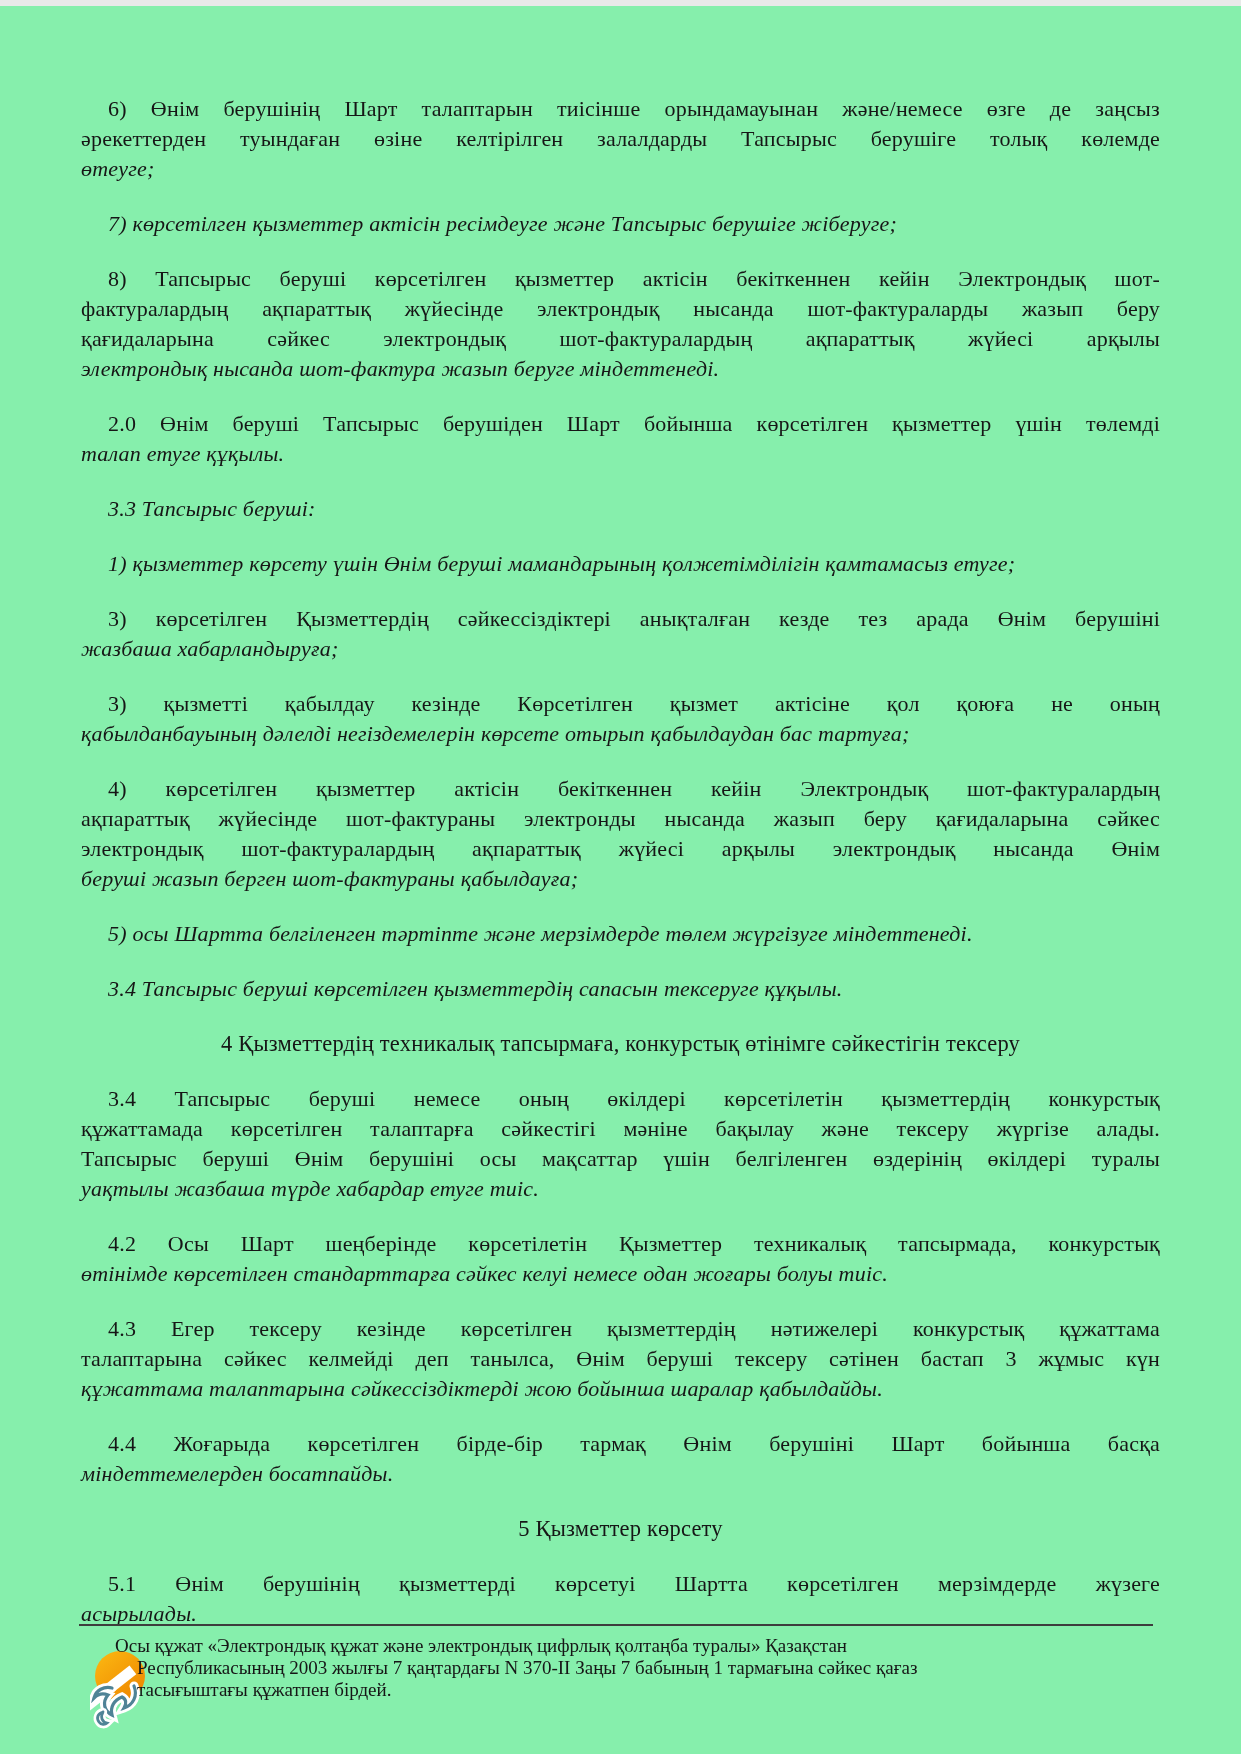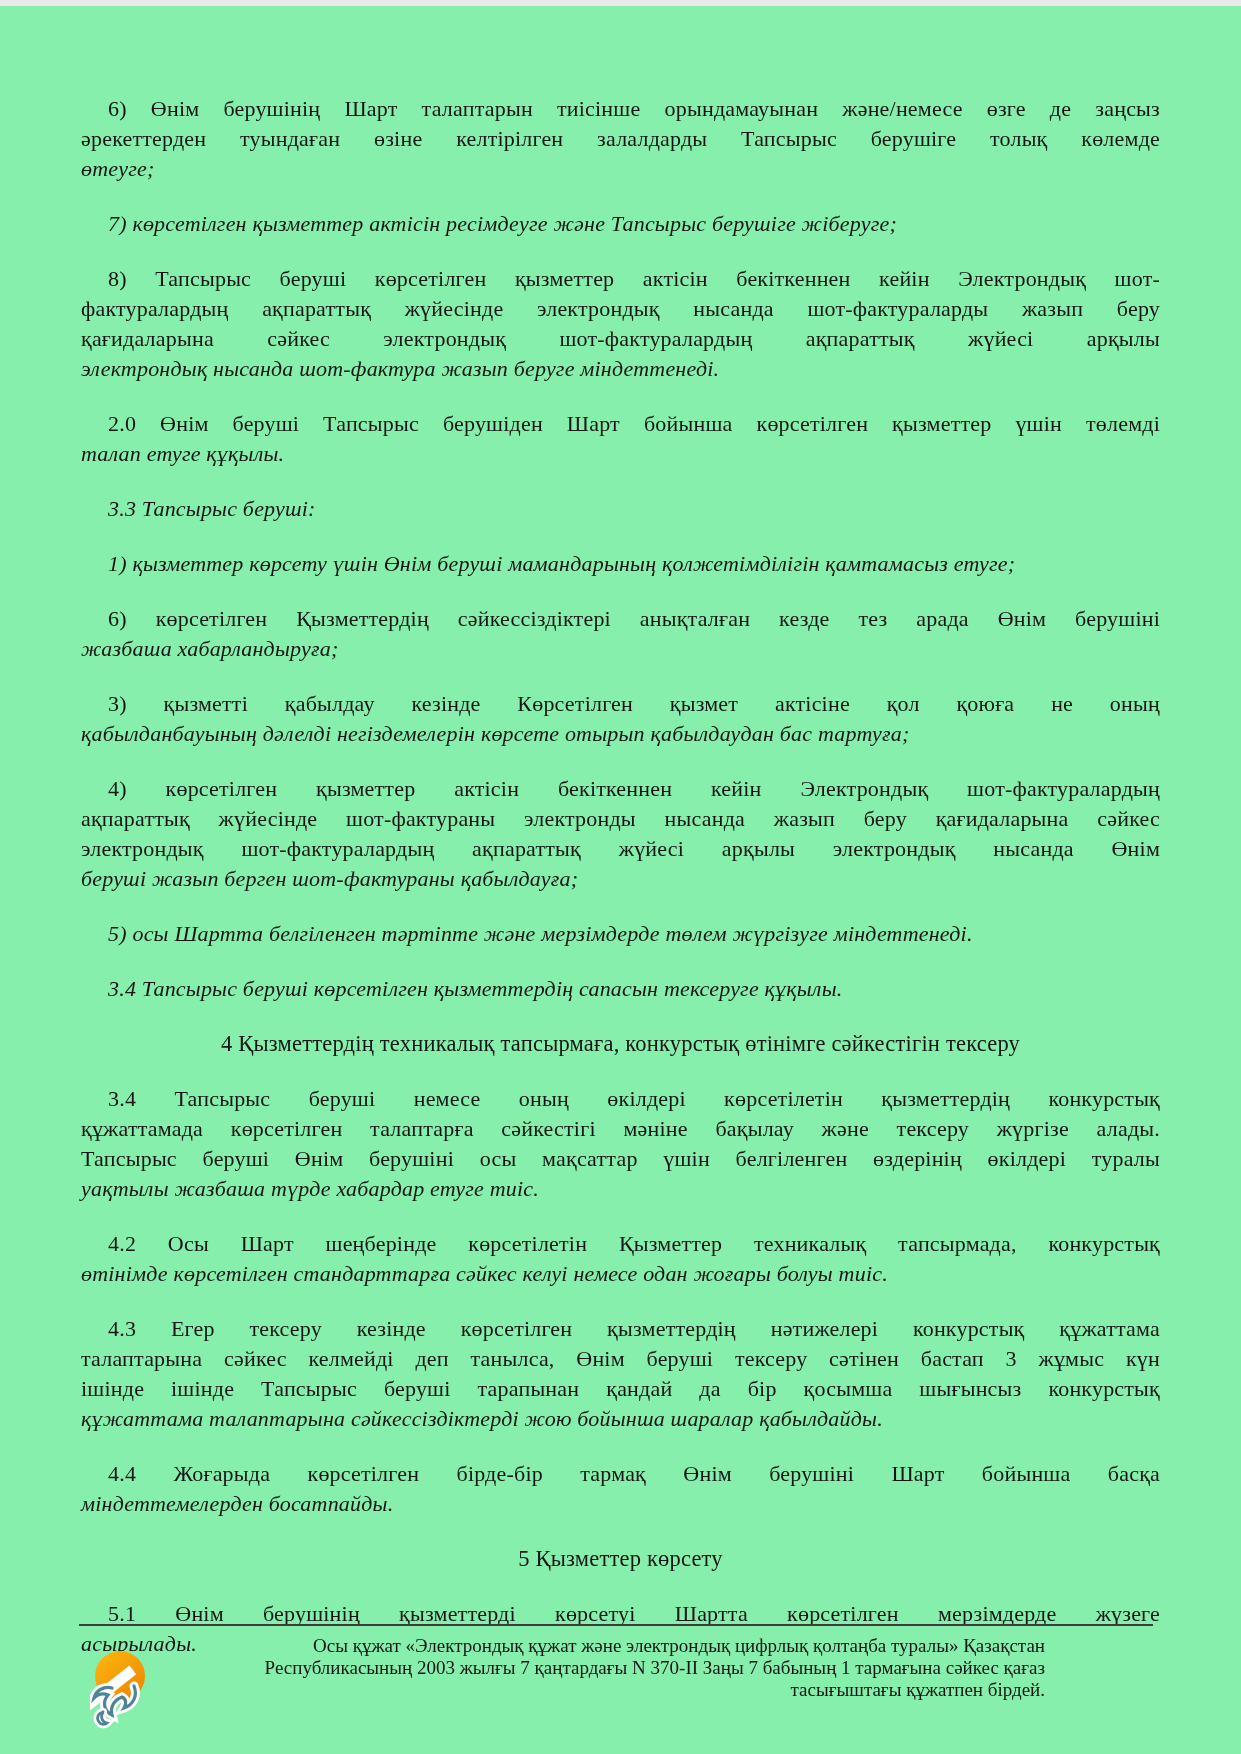--- a/index.html
+++ b/index.html
@@ -59,21 +59,20 @@
     z-index:1;
   }
   .footer-text{
     position:absolute;
     left:115px;
     top:1629px;
     width:930px;
     font-size:19px;
     line-height:22px;
     z-index:2;
-    text-align:right;
   }
   .fline{ white-space:nowrap; }
   .fline + .fline{ text-indent:22px; }
 </style>
 </head>
 <body>
 
 <div class="page">
 
   <div class="doc">
@@ -95,21 +94,21 @@
         <div class="pline first">2.0 Өнім беруші Тапсырыс берушіден Шарт бойынша көрсетілген қызметтер үшін төлемді</div>
         <div class="pline lastline">талап етуге құқылы.</div>
       </div>
       <div class="para">
         <div class="pline first lastline">3.3 Тапсырыс беруші:</div>
       </div>
       <div class="para">
         <div class="pline first lastline">1) қызметтер көрсету үшін Өнім беруші мамандарының қолжетімділігін қамтамасыз етуге;</div>
       </div>
       <div class="para">
-        <div class="pline first">6) көрсетілген Қызметтердің сәйкессіздіктері анықталған кезде тез арада Өнім берушіні</div>
+        <div class="pline first">3) көрсетілген Қызметтердің сәйкессіздіктері анықталған кезде тез арада Өнім берушіні</div>
         <div class="pline lastline">жазбаша хабарландыруға;</div>
       </div>
       <div class="para">
         <div class="pline first">3) қызметті қабылдау кезінде Көрсетілген қызмет актісіне қол қоюға не оның</div>
         <div class="pline lastline">қабылданбауының дәлелді негіздемелерін көрсете отырып қабылдаудан бас тартуға;</div>
       </div>
       <div class="para">
         <div class="pline first">4) көрсетілген қызметтер актісін бекіткеннен кейін Электрондық шот-фактуралардың</div>
         <div class="pline">ақпараттық жүйесінде шот-фактураны электронды нысанда жазып беру қағидаларына сәйкес</div>
         <div class="pline">электрондық шот-фактуралардың ақпараттық жүйесі арқылы электрондық нысанда Өнім</div>
@@ -128,21 +127,20 @@
         <div class="pline">Тапсырыс беруші Өнім берушіні осы мақсаттар үшін белгіленген өздерінің өкілдері туралы</div>
         <div class="pline lastline">уақтылы жазбаша түрде хабардар етуге тиіс.</div>
       </div>
       <div class="para">
         <div class="pline first">4.2 Осы Шарт шеңберінде көрсетілетін Қызметтер техникалық тапсырмада, конкурстық</div>
         <div class="pline lastline">өтінімде көрсетілген стандарттарға сәйкес келуі немесе одан жоғары болуы тиіс.</div>
       </div>
       <div class="para">
         <div class="pline first">4.3 Егер тексеру кезінде көрсетілген қызметтердің нәтижелері конкурстық құжаттама</div>
         <div class="pline">талаптарына сәйкес келмейді деп танылса, Өнім беруші тексеру сәтінен бастап 3 жұмыс күн</div>
-        <div class="pline">ішінде ішінде Тапсырыс беруші тарапынан қандай да бір қосымша шығынсыз конкурстық</div>
         <div class="pline lastline">құжаттама талаптарына сәйкессіздіктерді жою бойынша шаралар қабылдайды.</div>
       </div>
       <div class="para">
         <div class="pline first">4.4 Жоғарыда көрсетілген бірде-бір тармақ Өнім берушіні Шарт бойынша басқа</div>
         <div class="pline lastline">міндеттемелерден босатпайды.</div>
       </div>
       <div class="heading">5 Қызметтер көрсету</div>
       <div class="para">
         <div class="pline first">5.1 Өнім берушінің қызметтерді көрсетуі Шартта көрсетілген мерзімдерде жүзеге</div>
         <div class="pline lastline">асырылады.</div>

